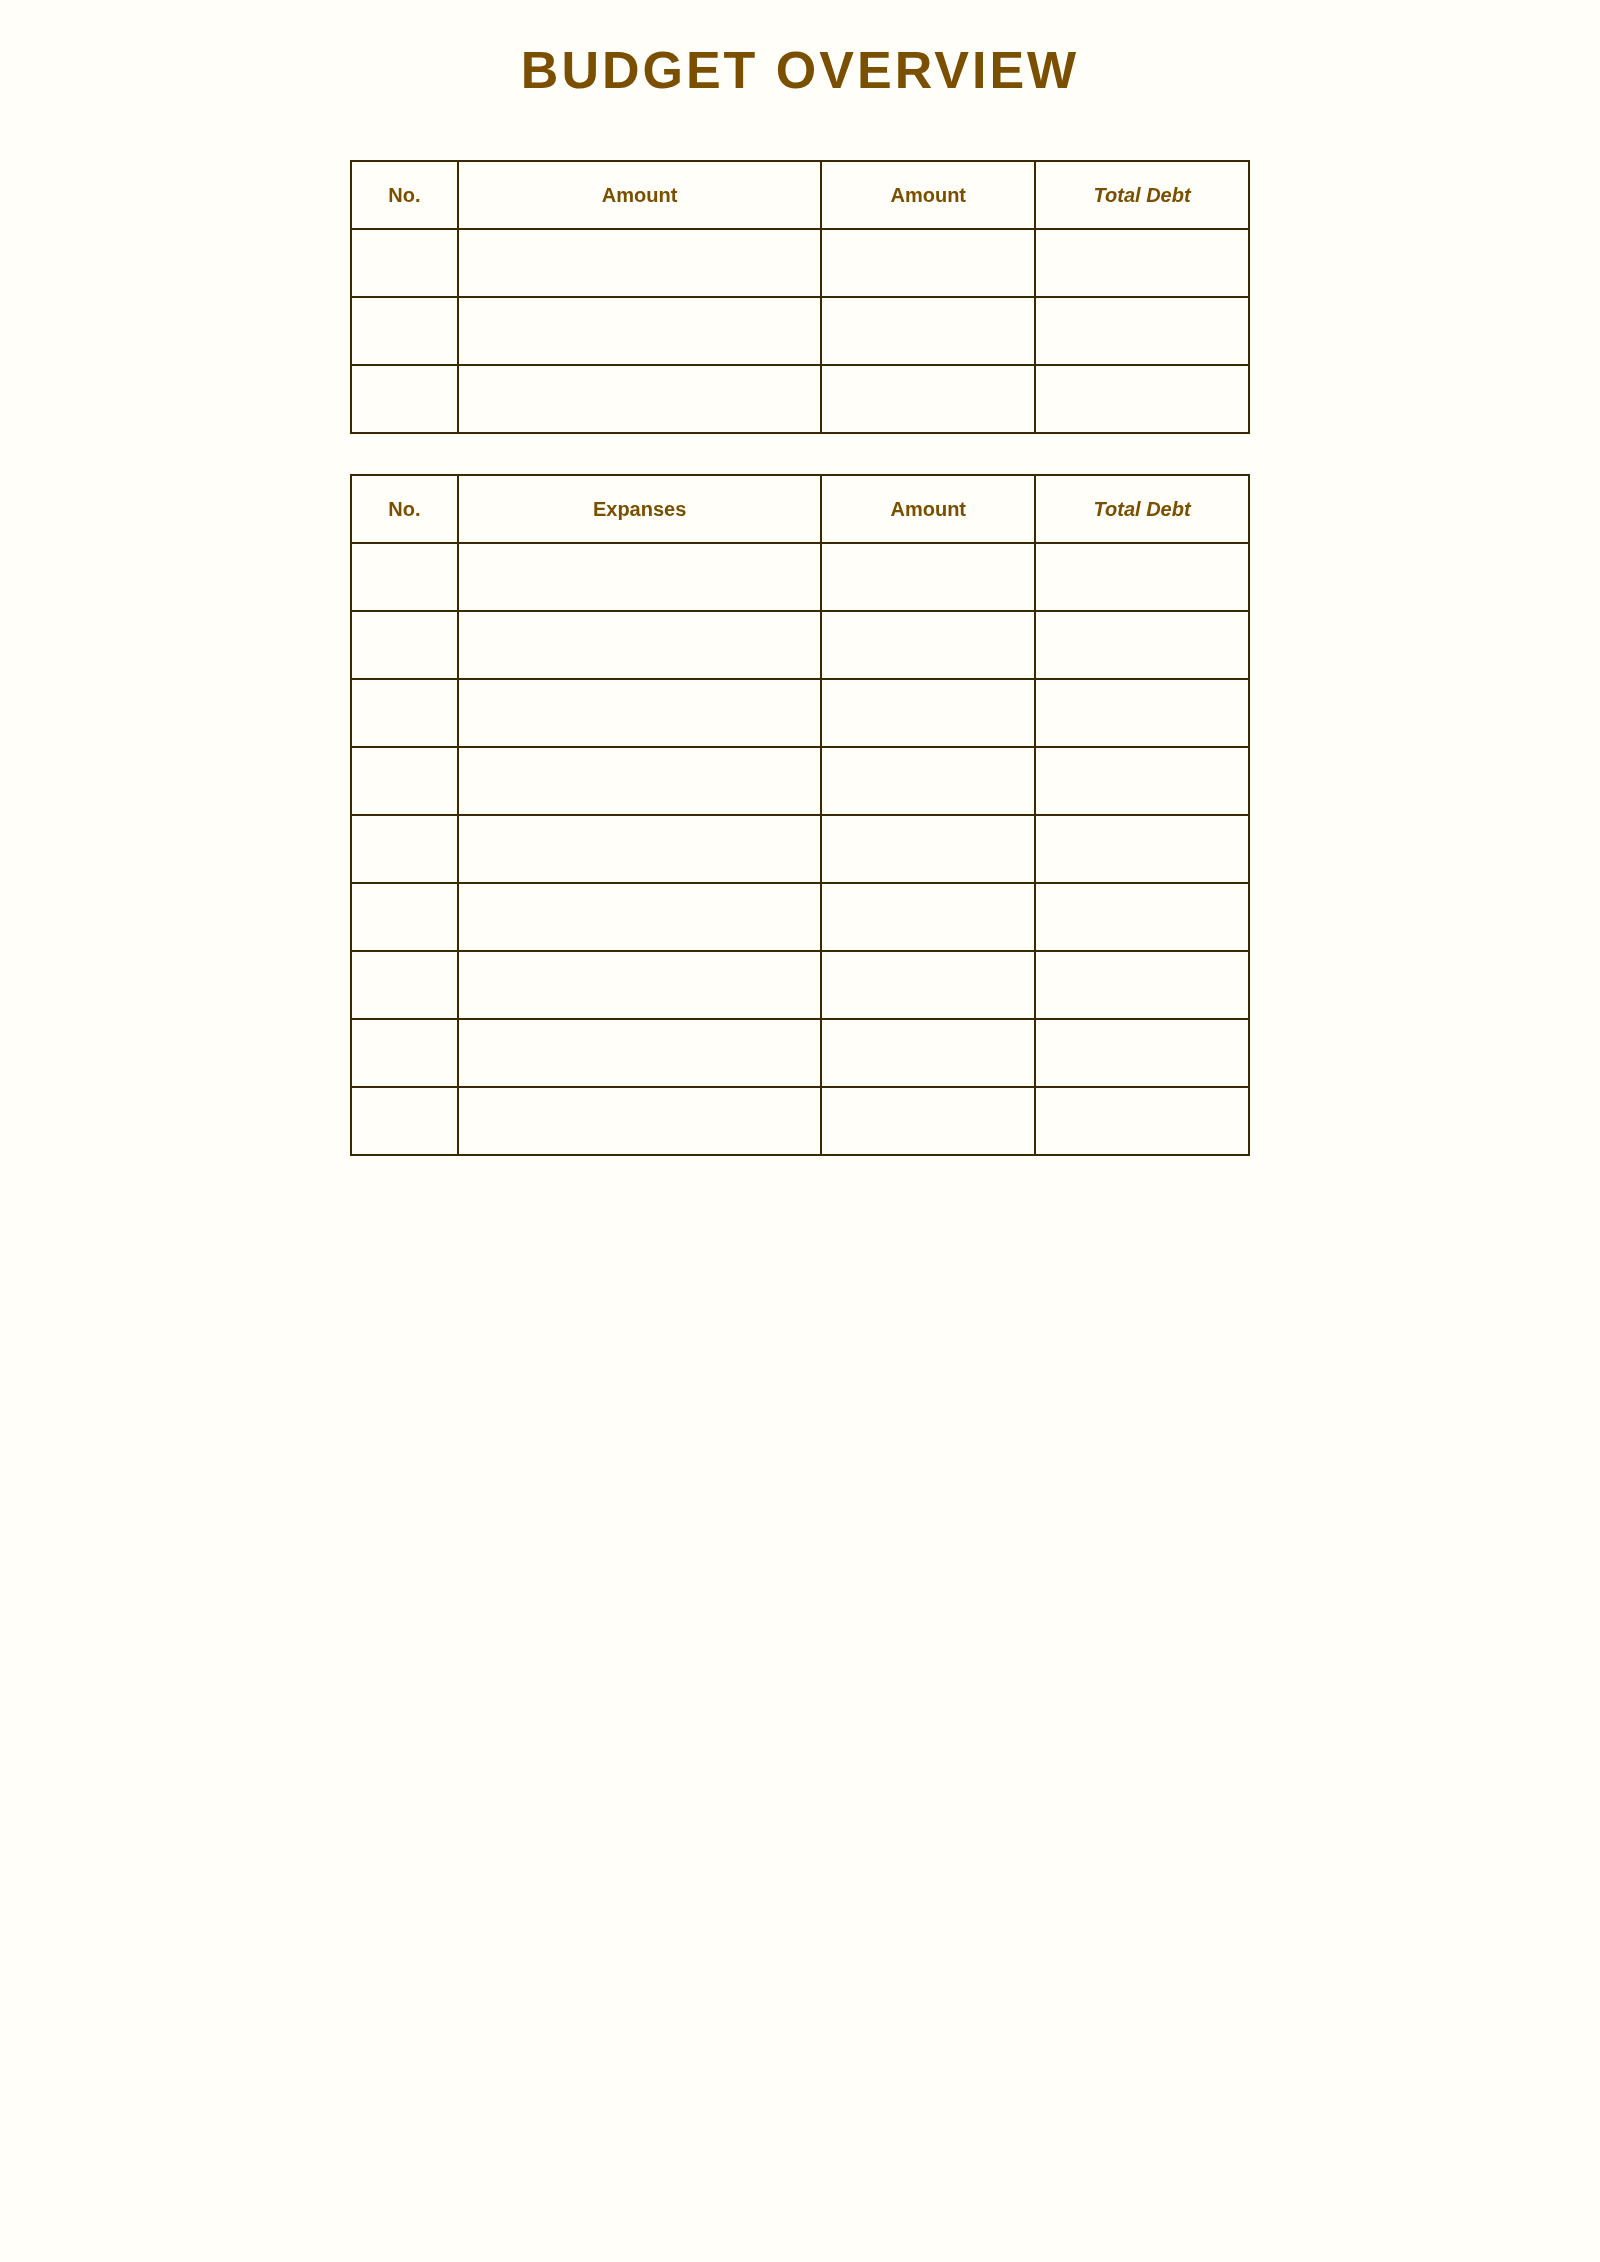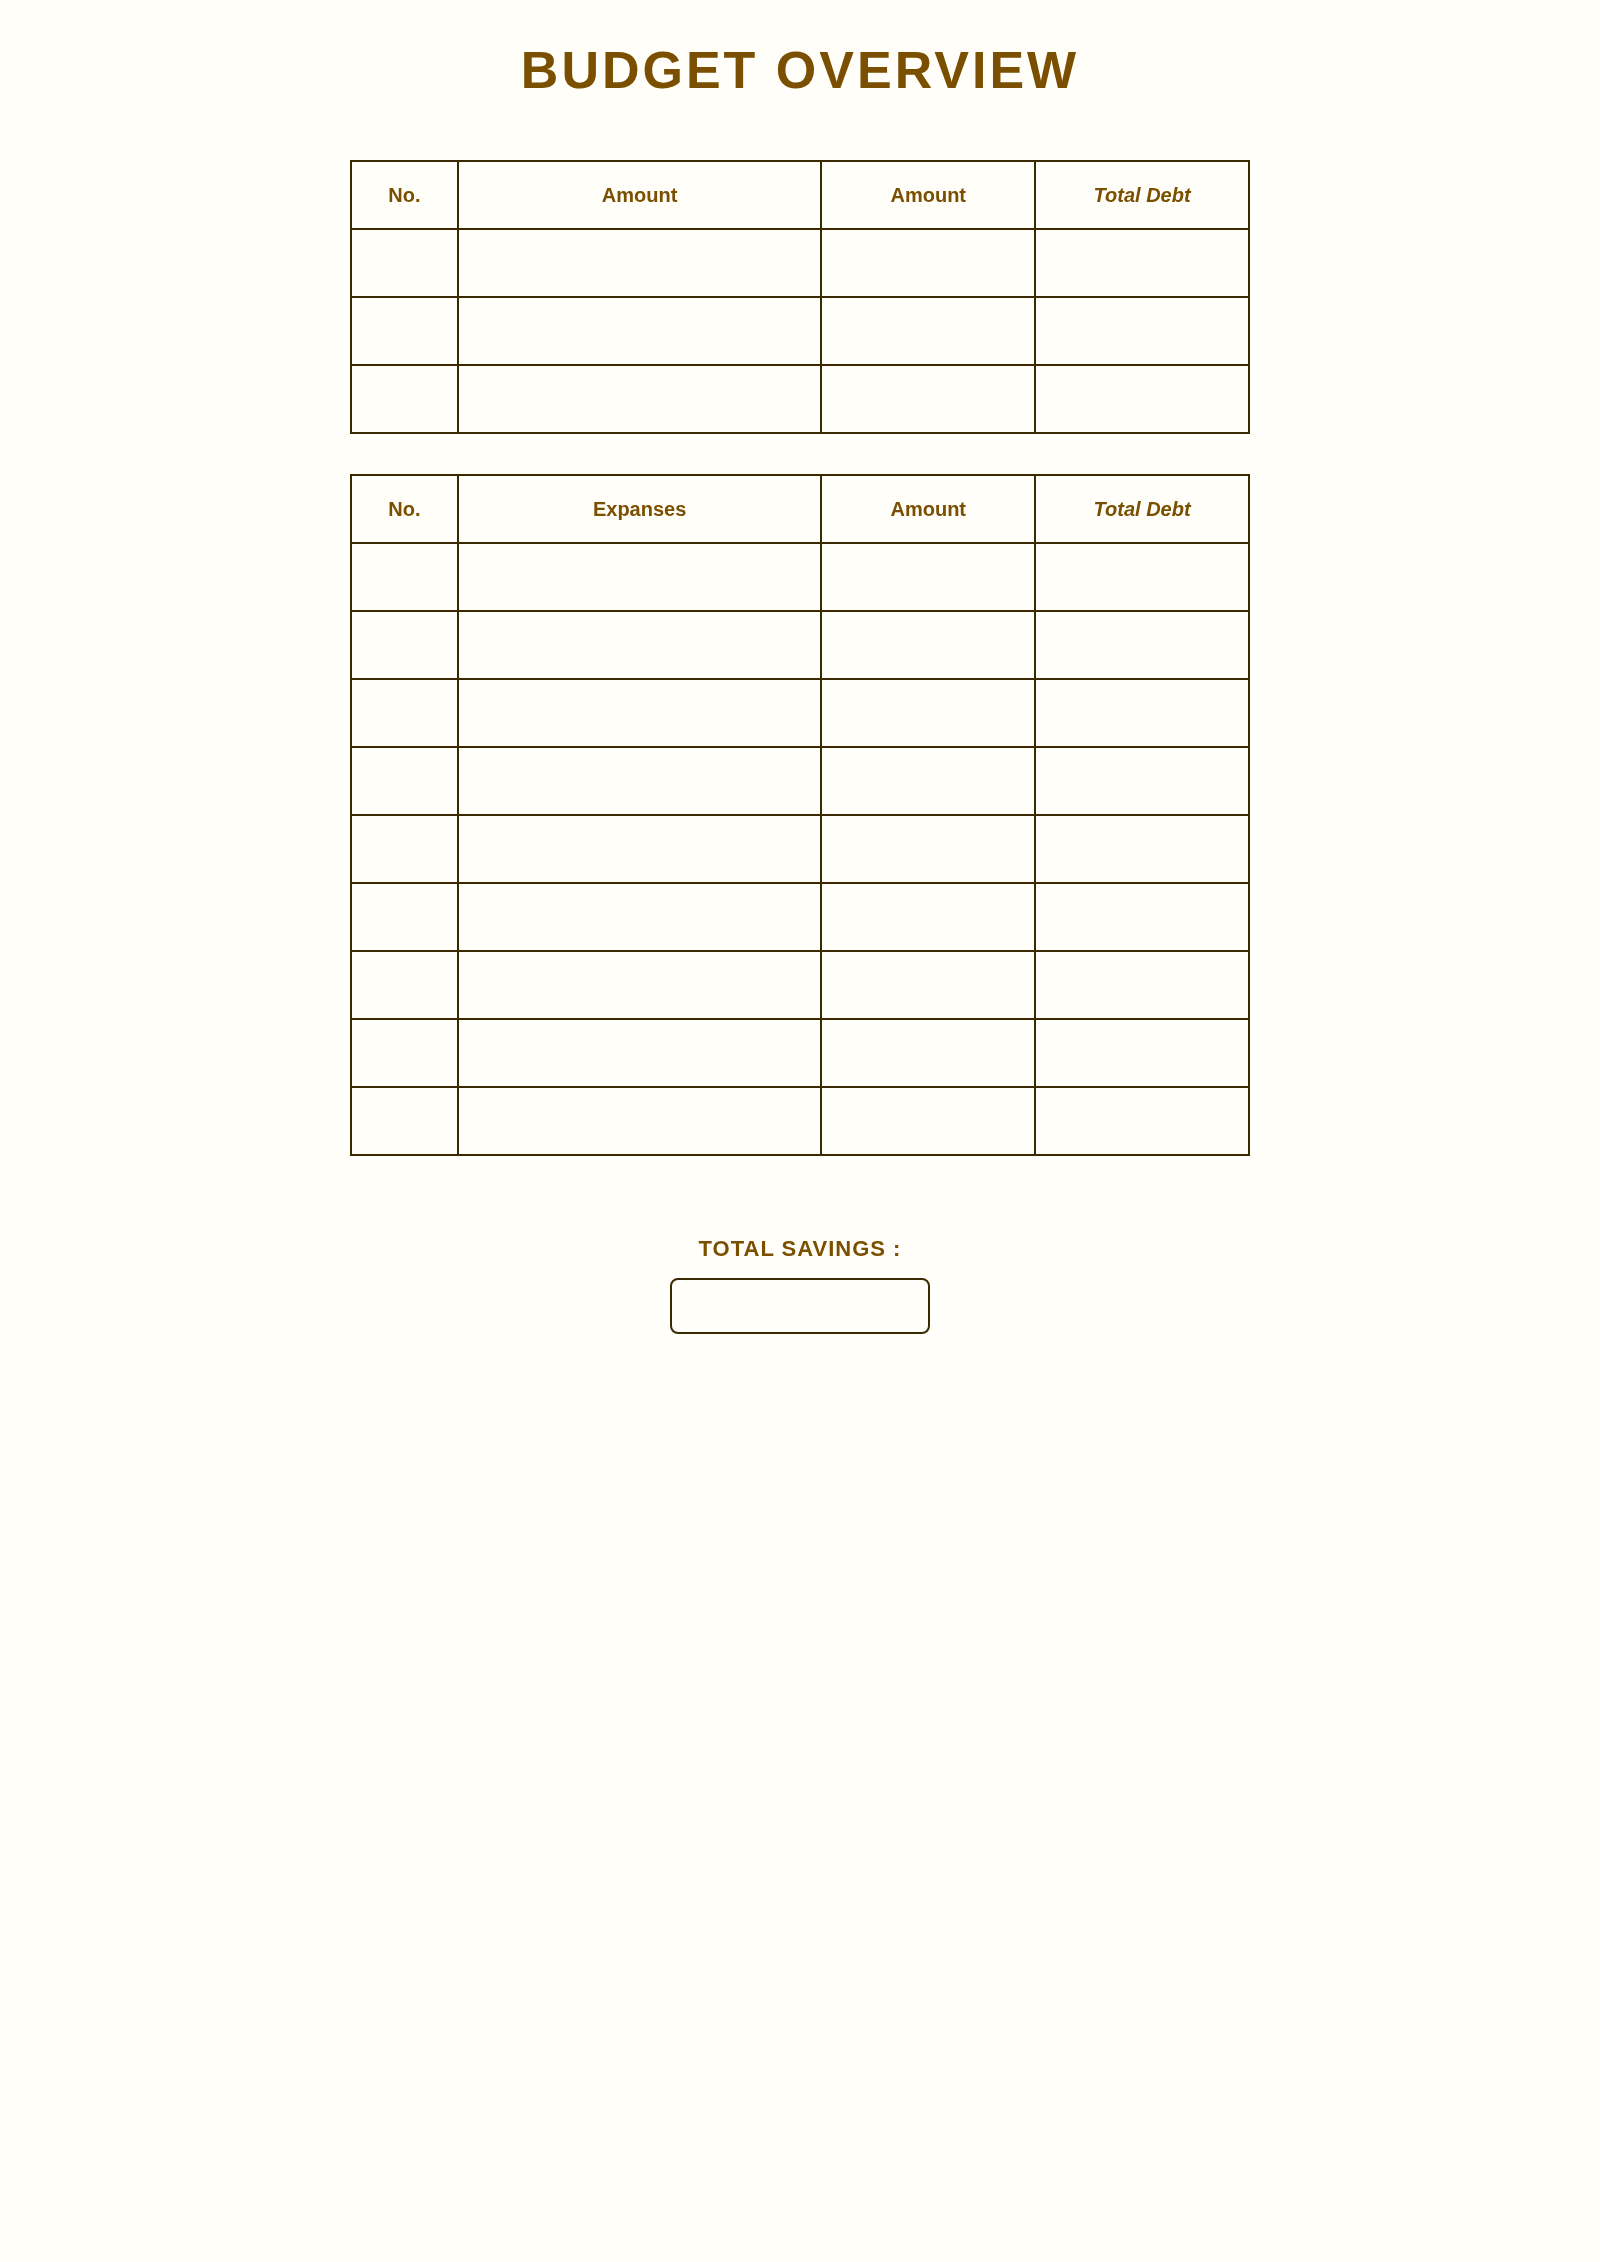--- a/index.html
+++ b/index.html
@@ -208,18 +208,14 @@
         <tr>
           <td class="col-no data-cell"></td>
           <td class="col-desc data-cell"></td>
           <td class="col-amount data-cell"></td>
           <td class="col-debt data-cell"></td>
         </tr>
       </tbody>
     </table>
   </div>
 
-  <div class="total-savings-section">
-    <span class="total-savings-label">TOTAL SAVINGS :</span>
-    <div class="total-savings-box"></div>
-  </div>
 
 </div>
 
 </body></html>

